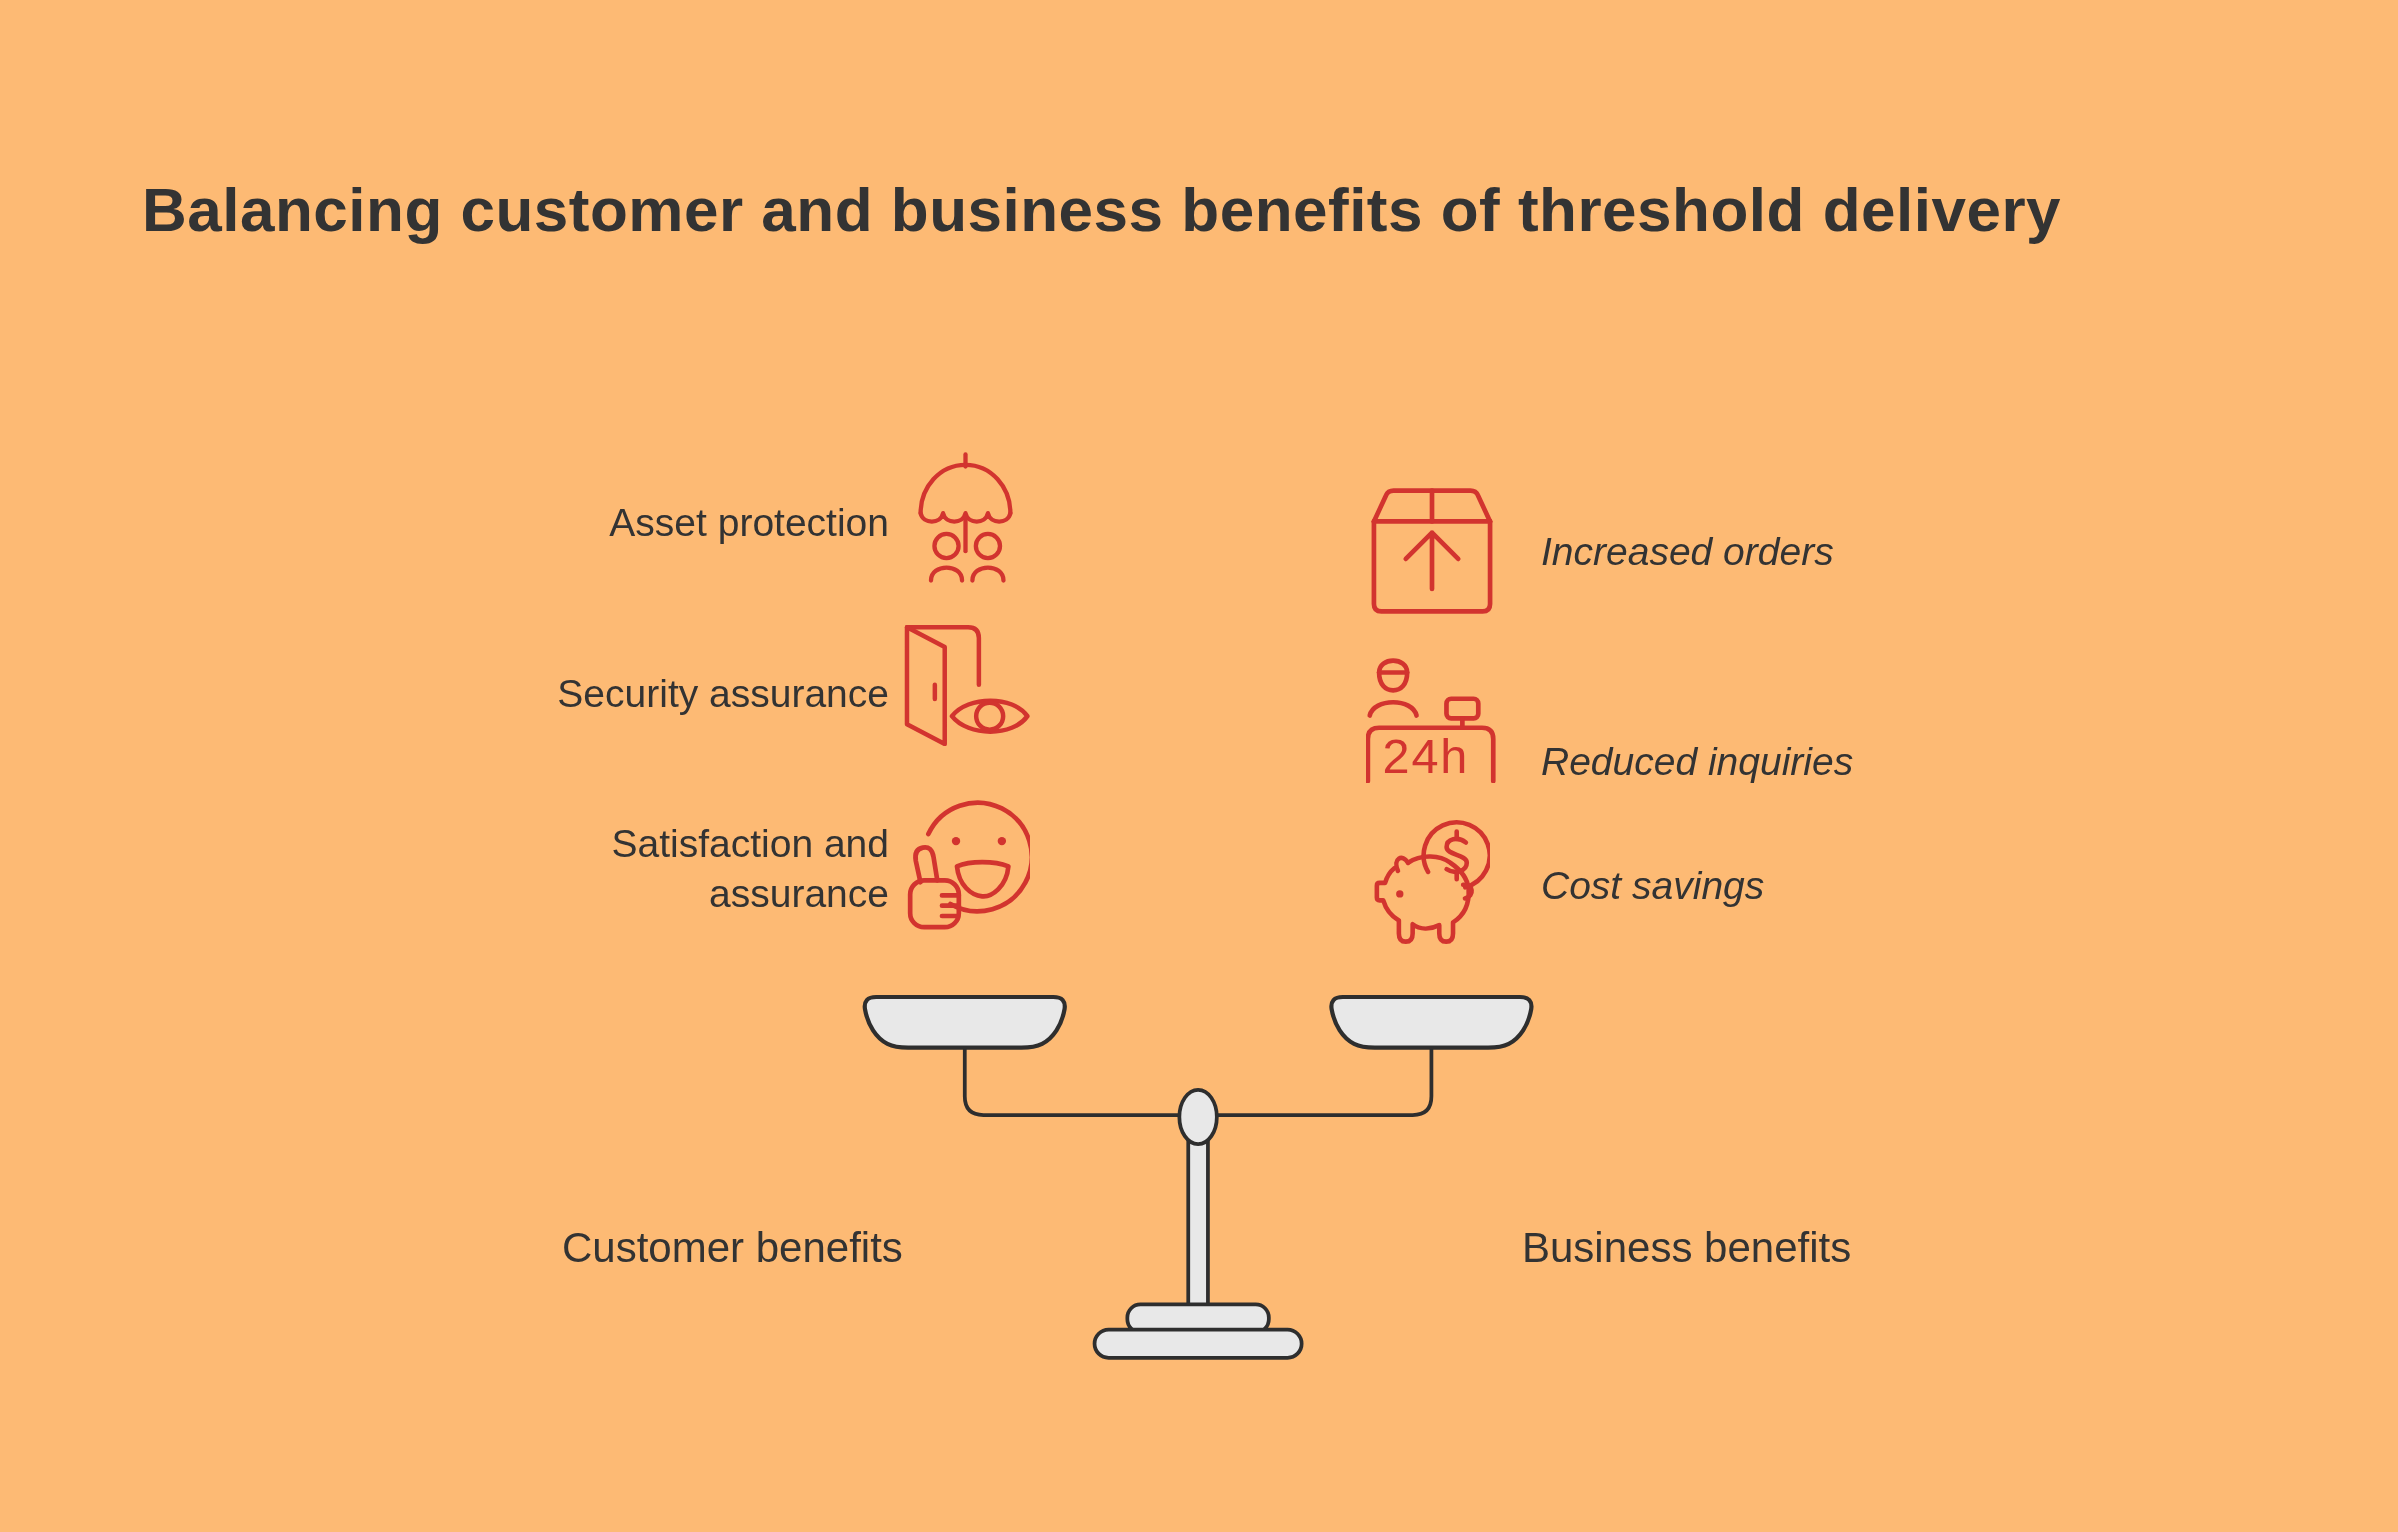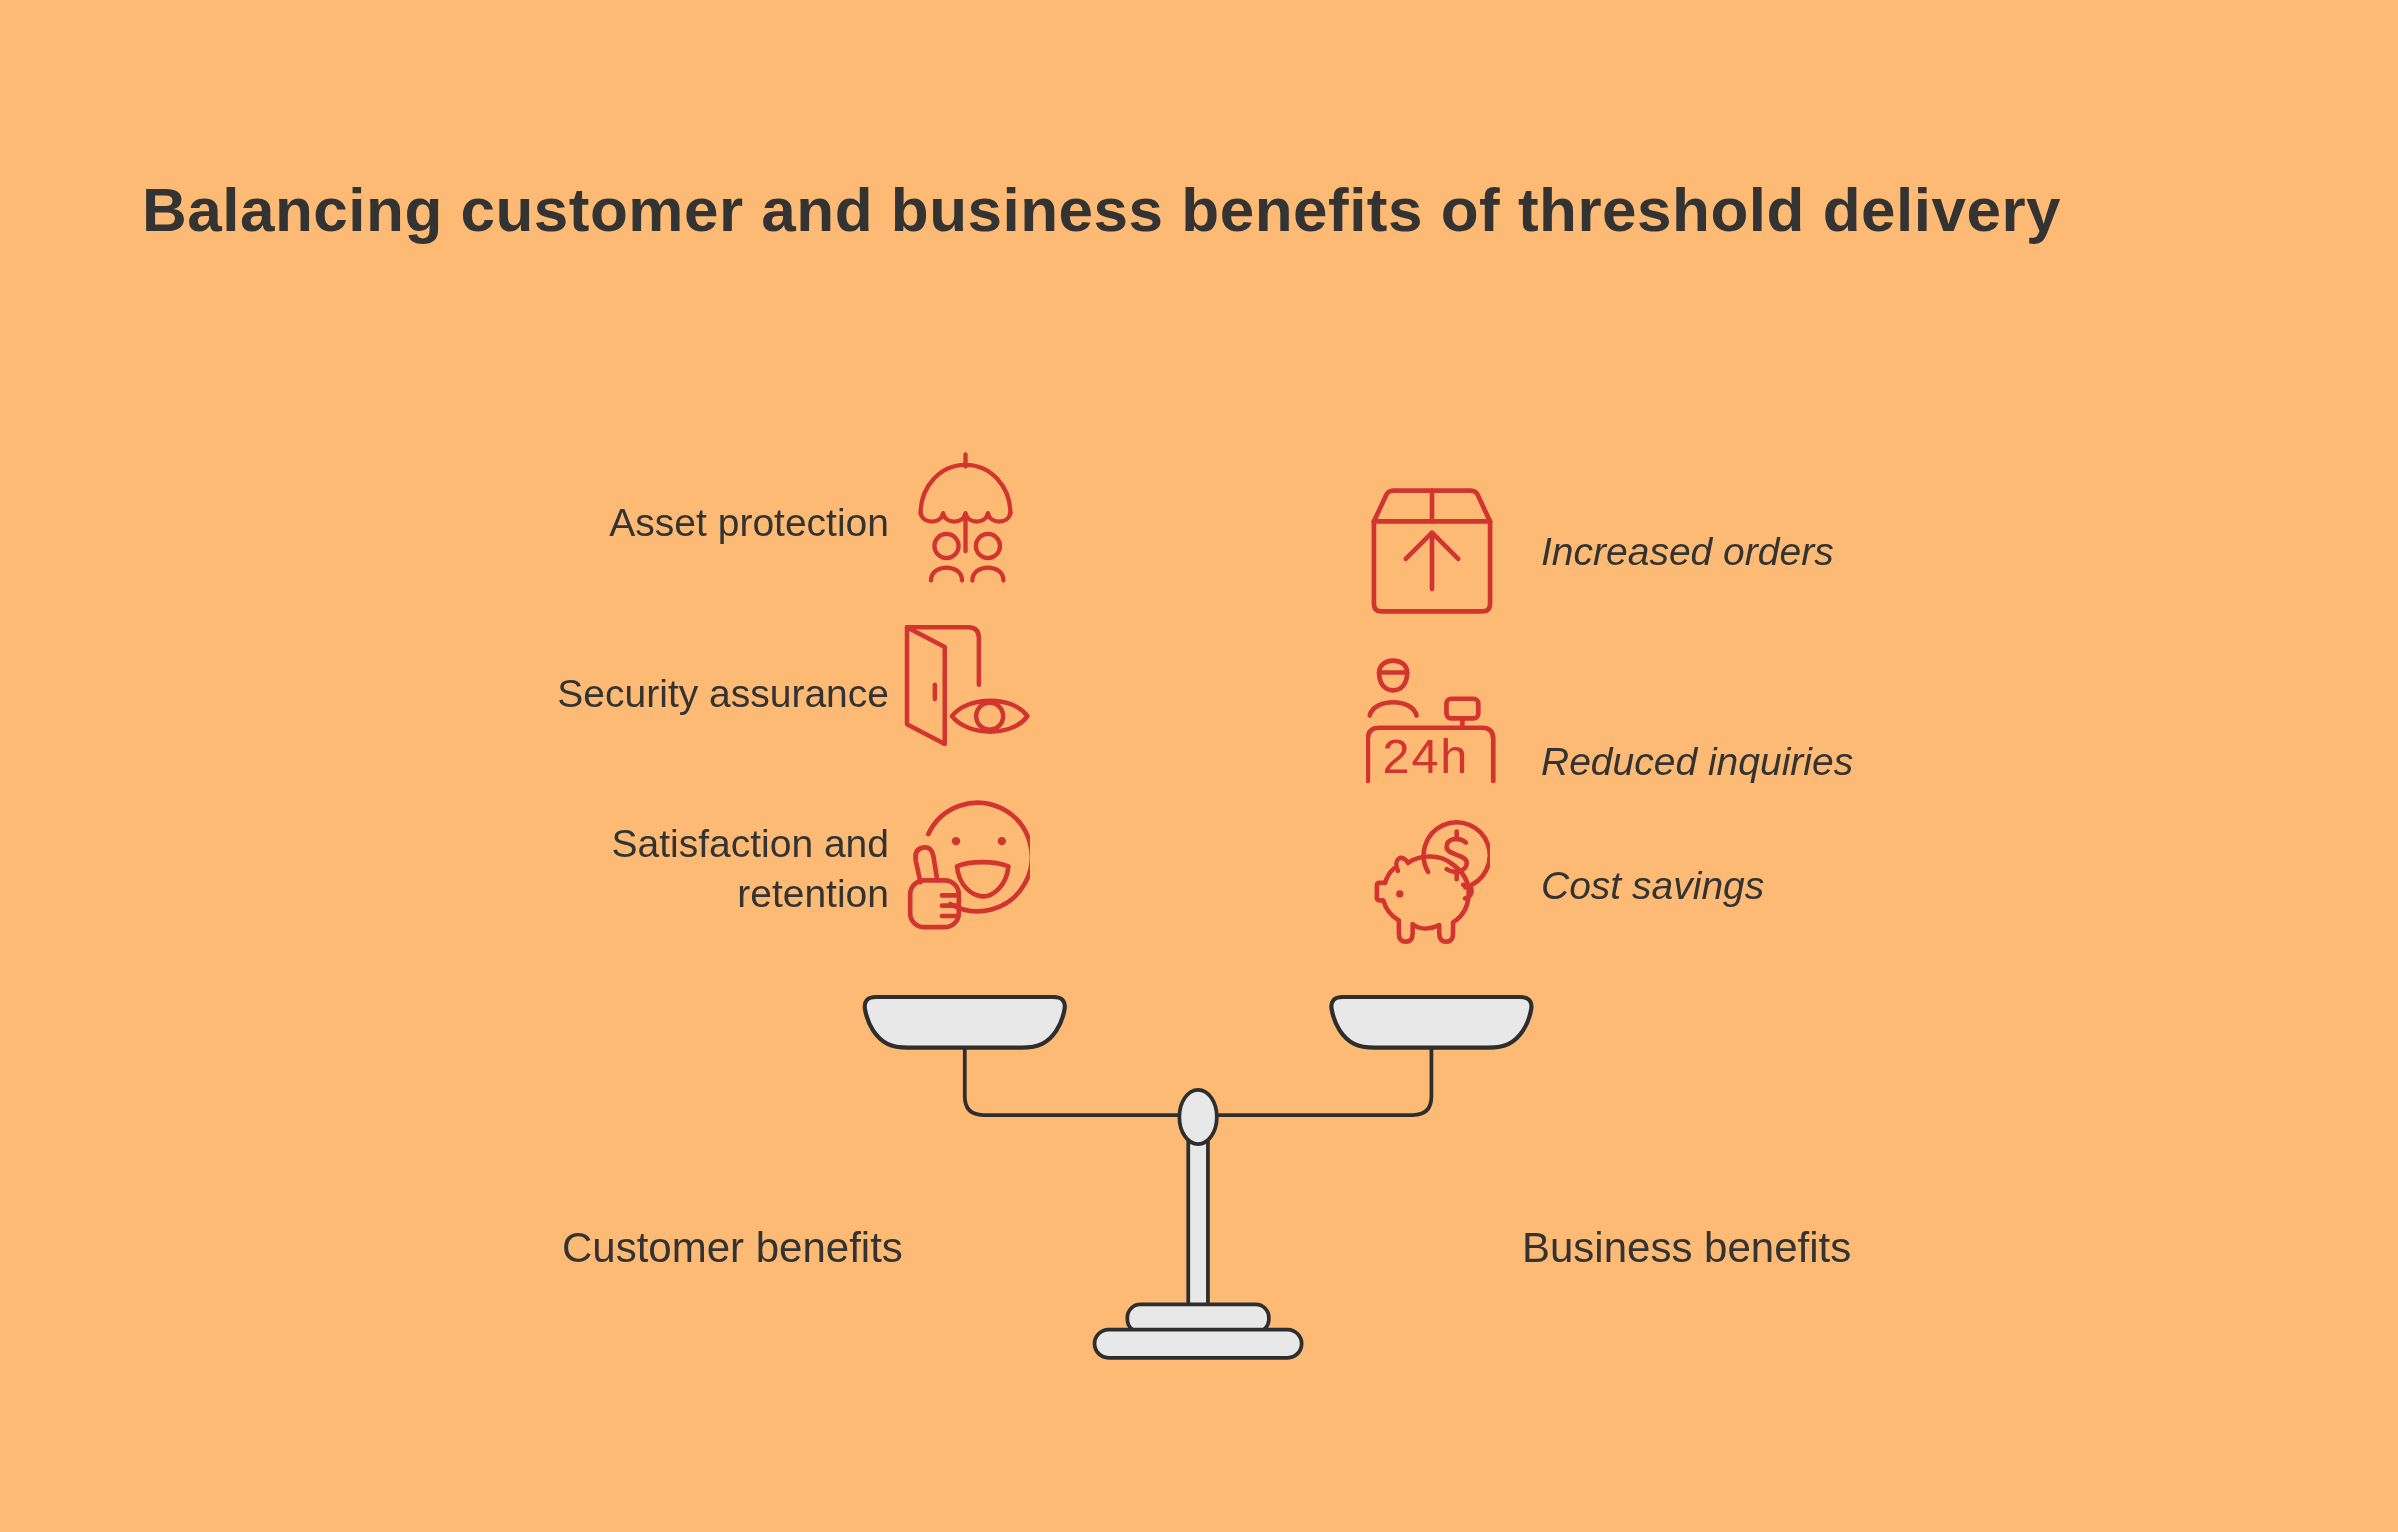--- a/index.html
+++ b/index.html
@@ -41,21 +41,21 @@
 </style>
 </head>
 <body>
 
 <div class="canvas">
 
   <div class="title">Balancing customer and business benefits of threshold delivery</div>
 
   <div class="item-label left" style="top:498px;">Asset protection</div>
   <div class="item-label left" style="top:669px;">Security assurance</div>
-  <div class="item-label left wrap-2" style="top:819px;">Satisfaction and retention</div>
+  <div class="item-label left wrap-2" style="top:819px;">Satisfaction and assurance</div>
 
   <div class="item-label right" style="top:527px;">Increased orders</div>
   <div class="item-label right" style="top:737px;">Reduced inquiries</div>
   <div class="item-label right" style="top:861px;">Cost savings</div>
 
   <div class="col-label" style="left:562px; top:1224px;">Customer benefits</div>
   <div class="col-label" style="left:1522px; top:1224px;">Business benefits</div>
 
   <div class="icon" style="left:912px; top:449px; width:107px; height:137px;">
     <svg width="107" height="137" viewBox="0 0 124 158" fill="none" stroke="#d2342f" stroke-width="5" stroke-linecap="round" stroke-linejoin="round">

